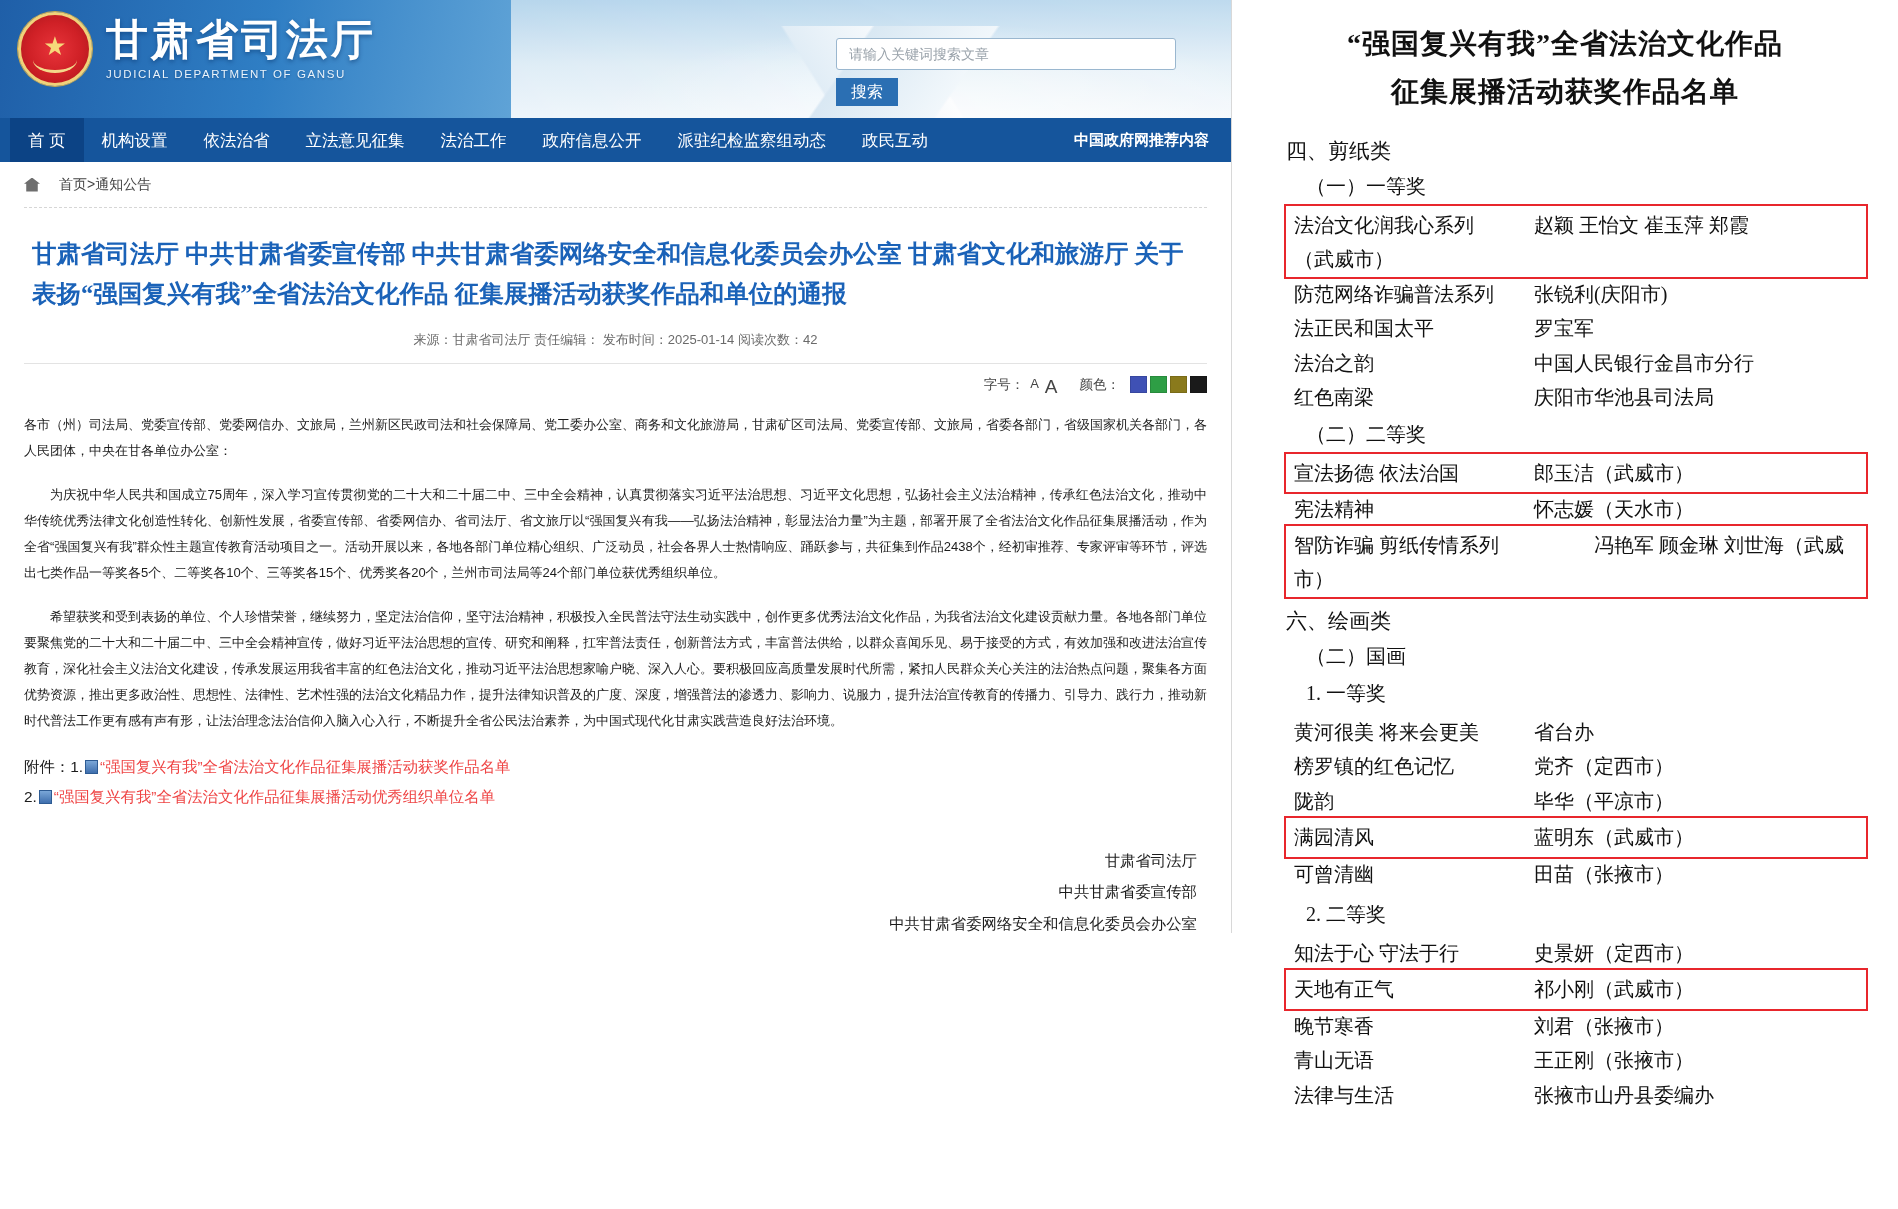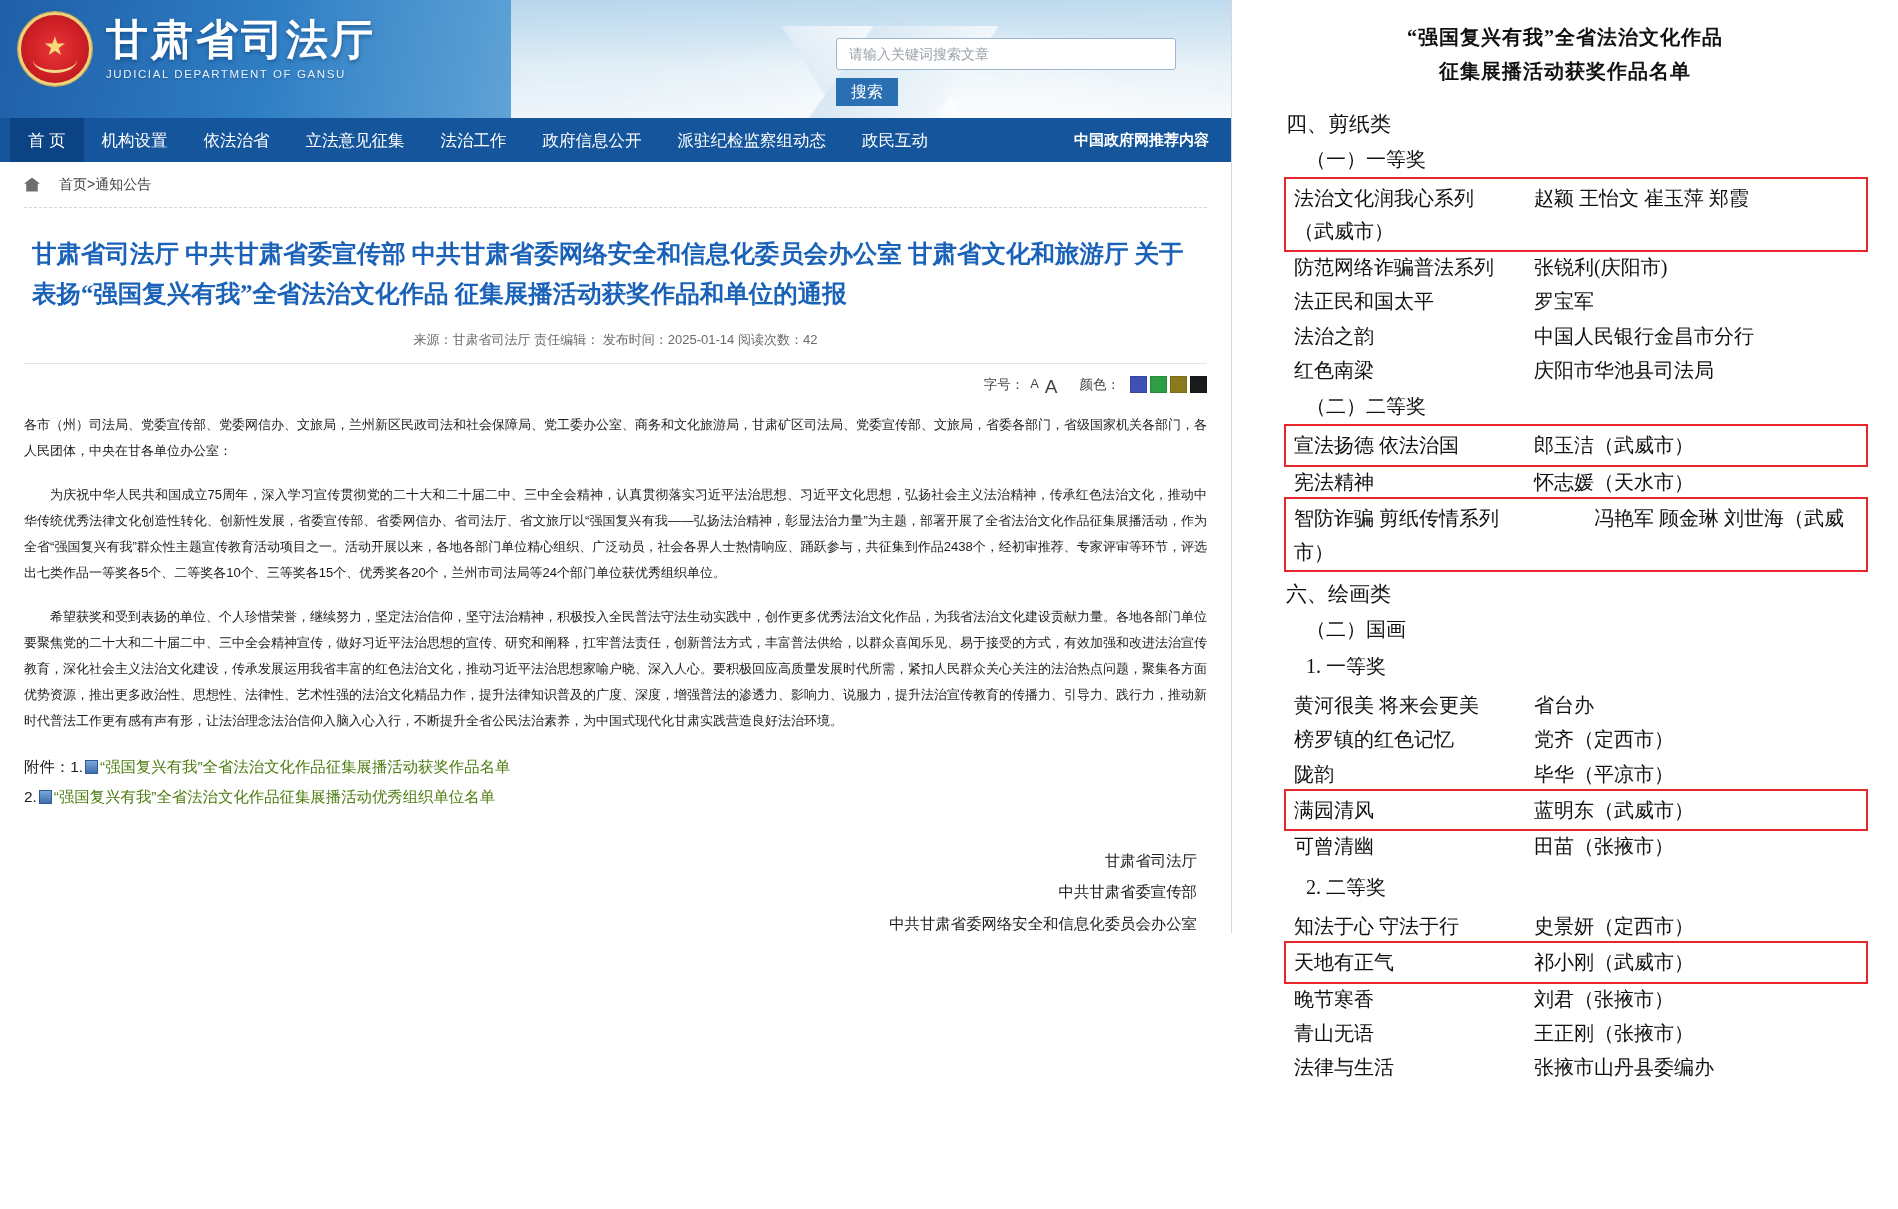--- a/index.html
+++ b/index.html
@@ -173,21 +173,21 @@
     color: #1c1c1c;
     line-height: 2.0;
     margin: 0 0 18px 0;
     text-align: justify;
     font-family: "Liberation Sans", sans-serif;
   }
   .body-text p.indent { text-indent: 2em; }
   .attach {
     font-size: 15.4px; color: #1c1c1c; line-height: 1.9;
   }
-  .attach a { color: #4d7c0f; text-decoration: none; }
+  .attach a { color: #ef4444; text-decoration: none; }
   .doc-icon {
     display: inline-block; width: 13px; height: 14px;
     background: linear-gradient(#7aa7d8,#3f6fae);
     border: 1px solid #2d5party; border: 1px solid #2d5b93;
     vertical-align: -2px; margin: 0 2px;
   }
   .signature {
     text-align: right;
     font-size: 15.4px;
     color: #1c1c1c;
@@ -200,21 +200,21 @@
     position: relative;
     width: 666px; height: 1209px;
     background: #ffffff;
     padding: 20px 26px 0 26px;
     overflow: hidden;
   }
   .doc-title {
     text-align: center;
     font-family: "Liberation Serif", serif;
     font-weight: bold;
-    font-size: 20px;
+    font-size: 28px;
     line-height: 1.7;
     color: #111;
     letter-spacing: 1px;
     margin-bottom: 22px;
   }
   .sec-head {
     font-family: "Liberation Serif", serif;
     font-size: 21px;
     color: #111;
     margin: 10px 0 8px 28px;

